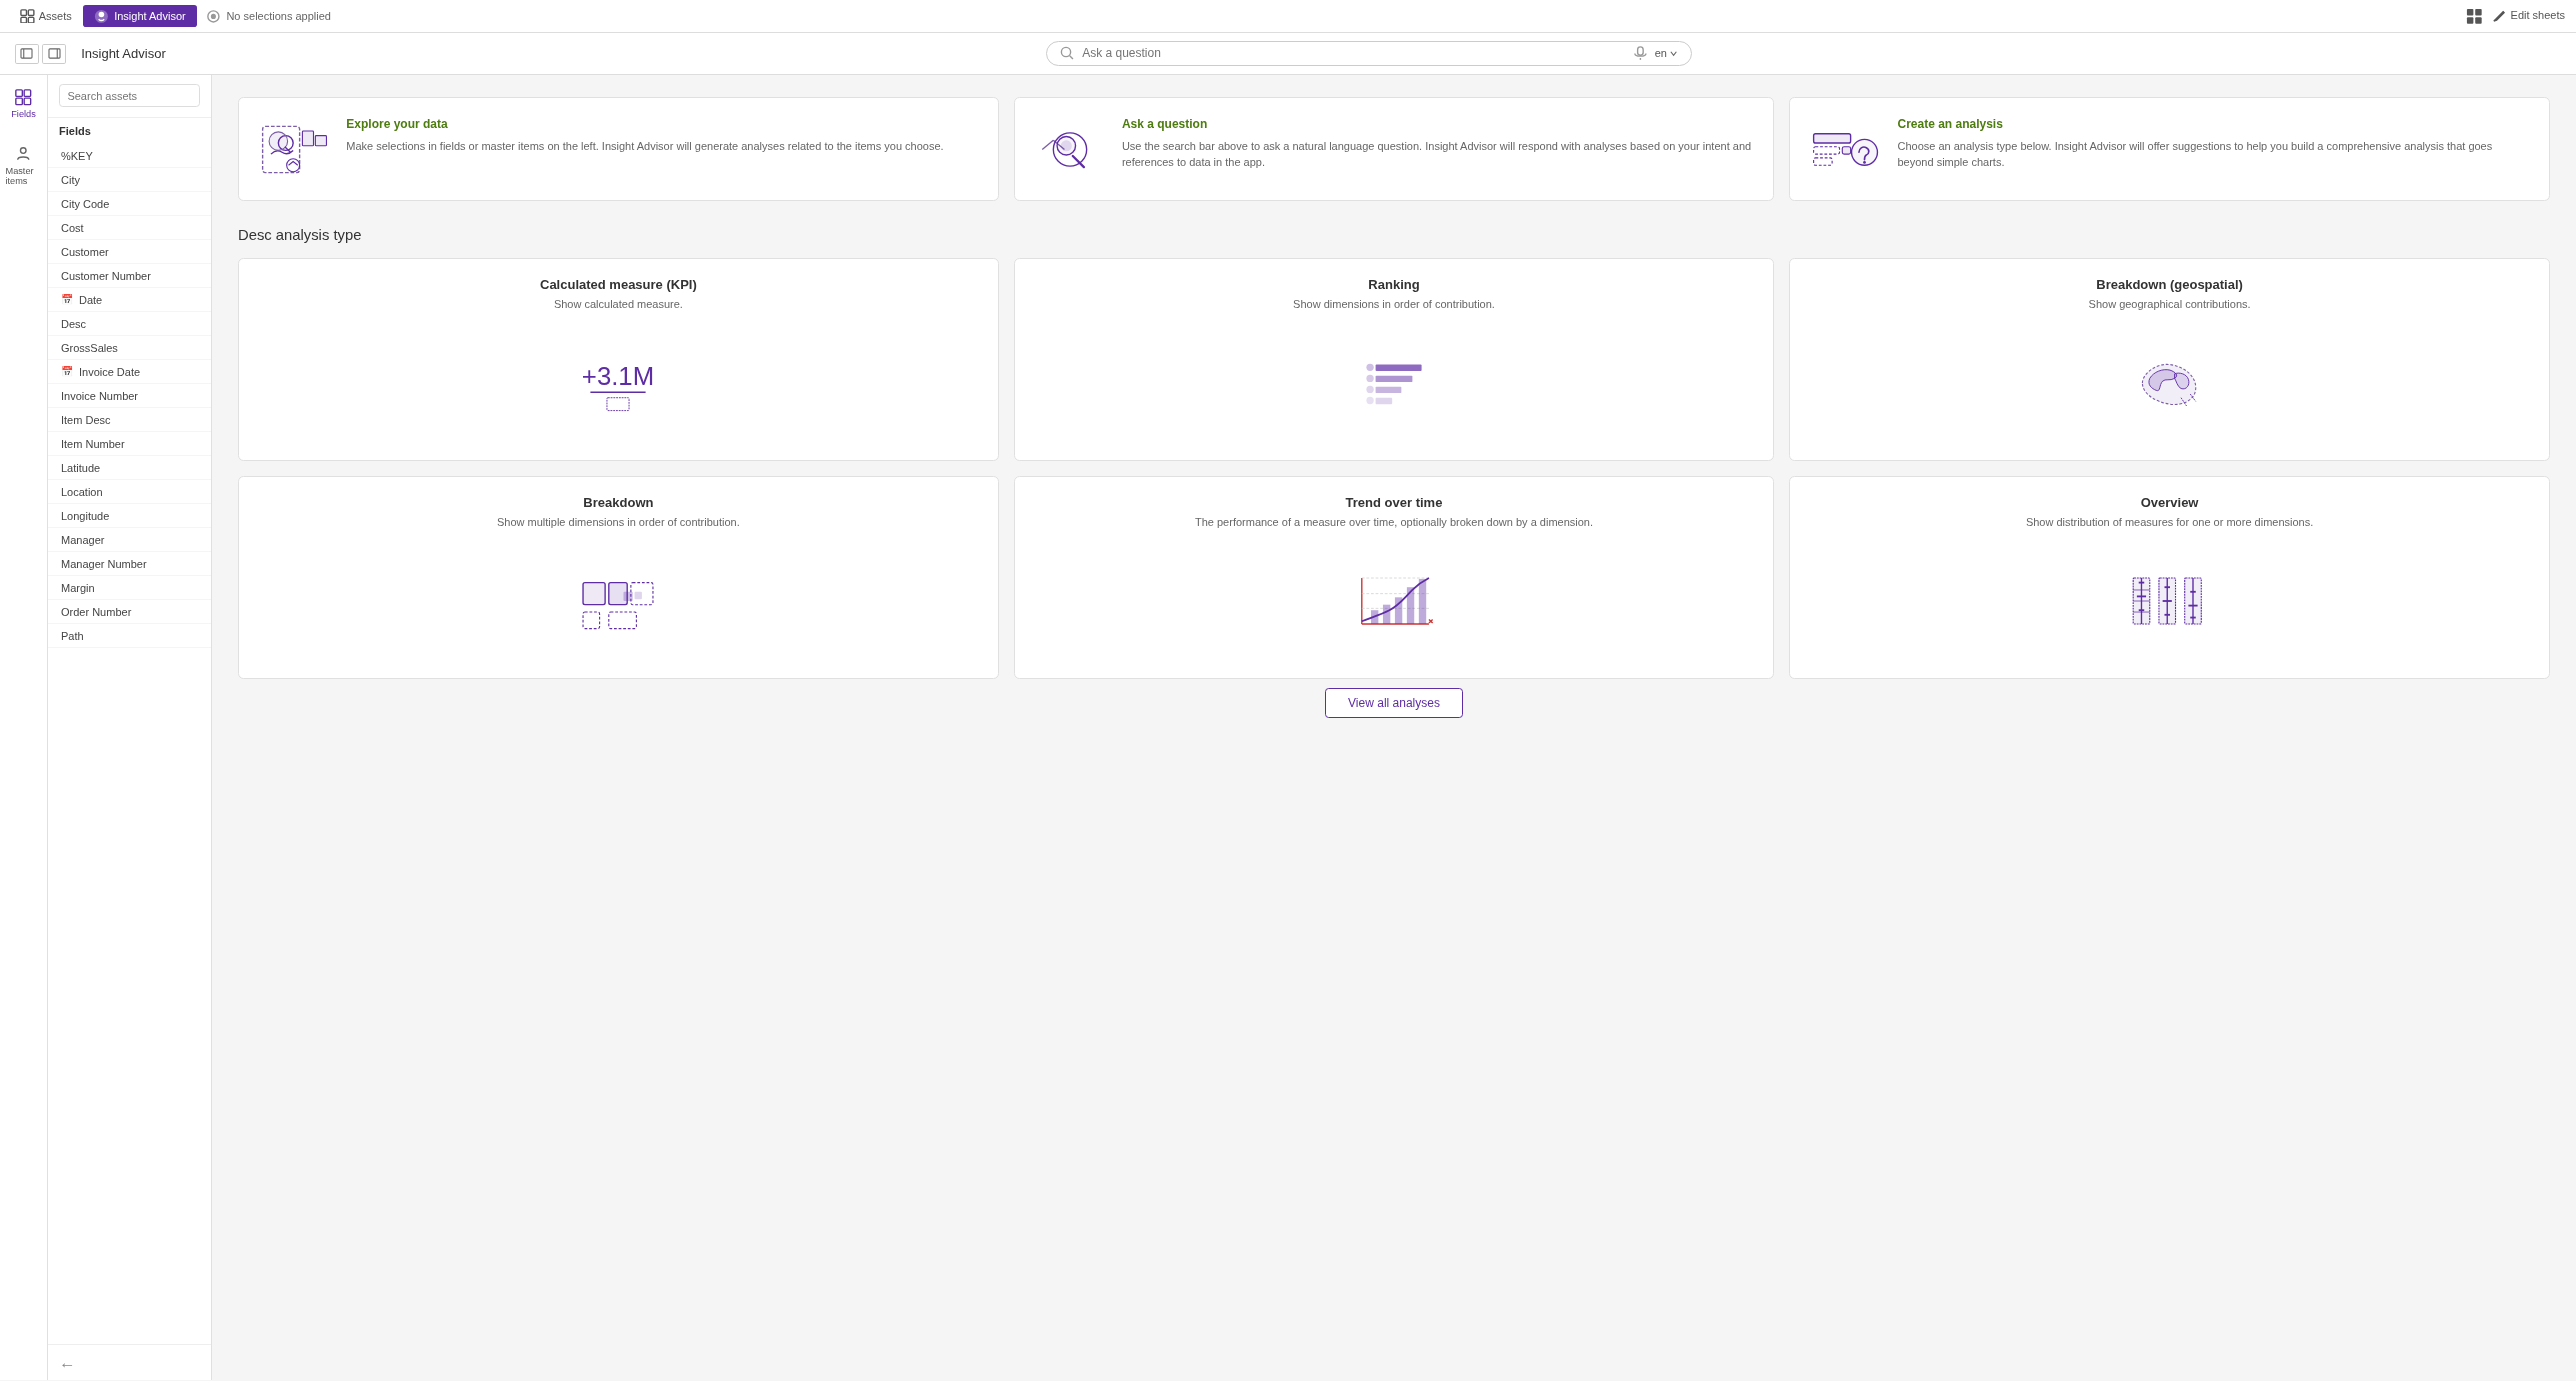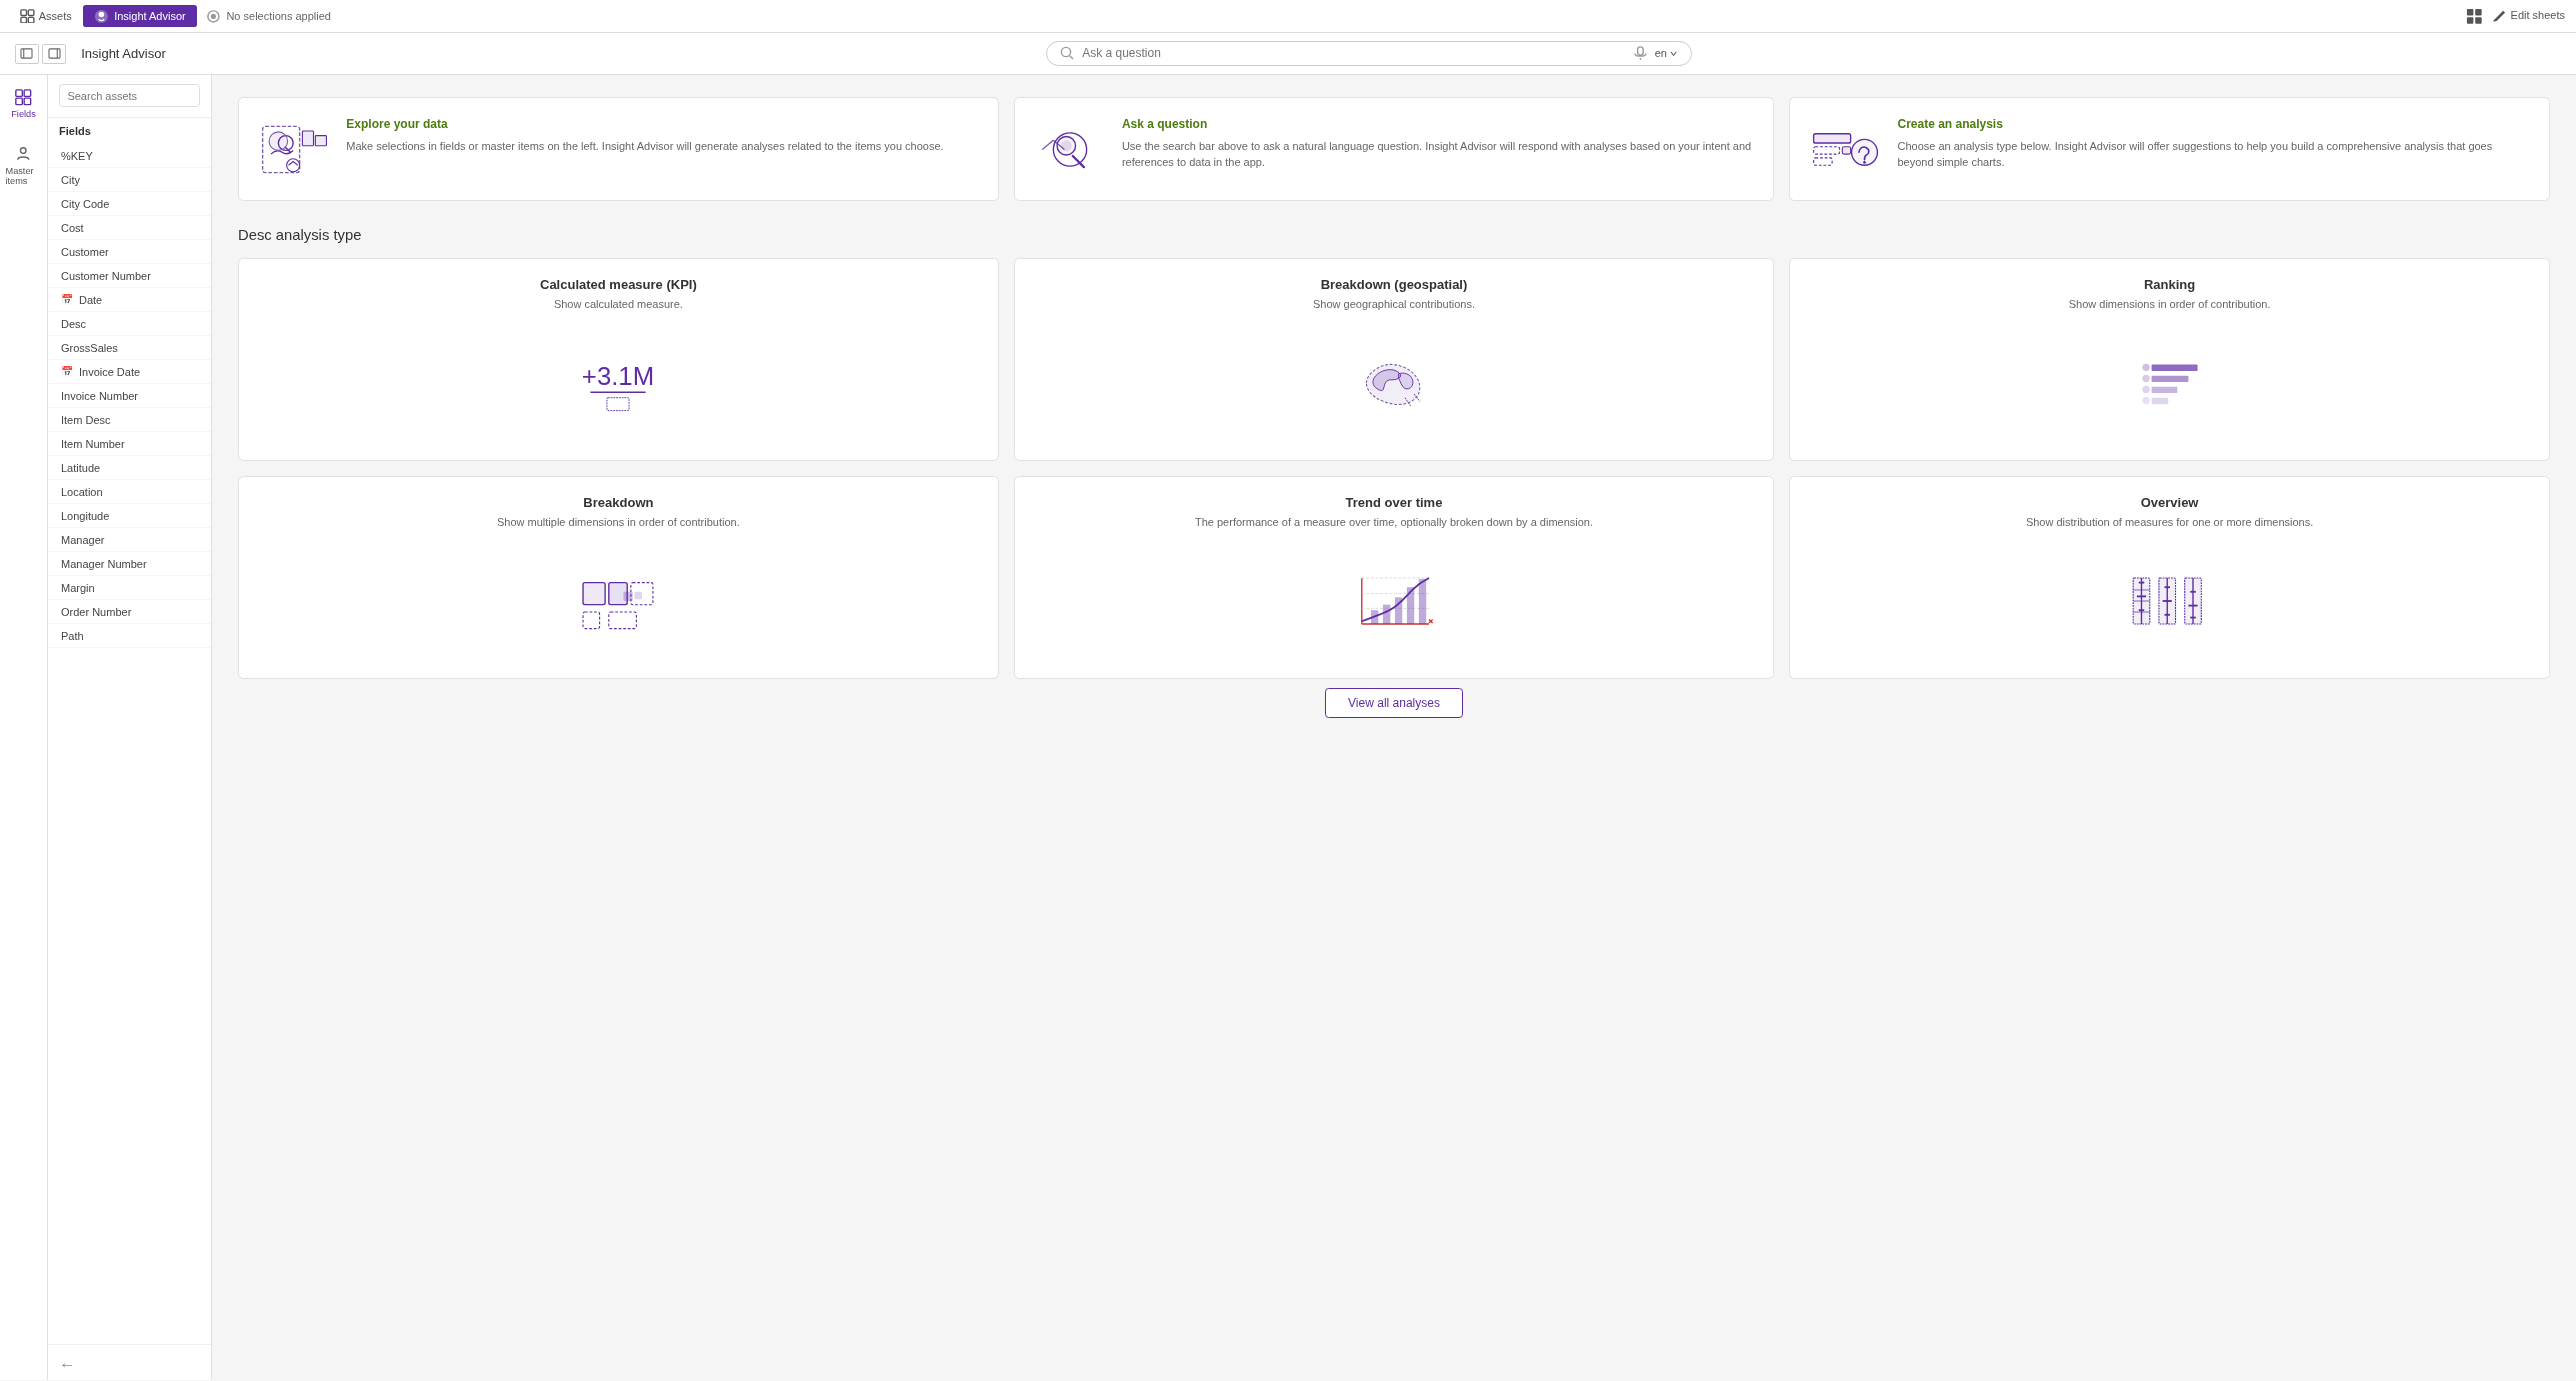--- a/index.html
+++ b/index.html
@@ -366,45 +366,45 @@
     <p>Show calculated measure.</p>
     <div class="analysis-illustration">
       <svg width="92" height="74" viewBox="0 0 100 80" fill="none" style="font-size:13px">
     <text x="50" y="42" text-anchor="middle" font-size="28" font-weight="300" fill="#5e2ca5">+3.1M</text>
     <line x1="20" y1="50" x2="80" y2="50" stroke="#5e2ca5" stroke-width="1.5"></line>
     <rect x="38" y="56" width="24" height="14" rx="1" stroke="#5e2ca5" stroke-width="1" stroke-dasharray="2 1" fill="none"></rect>
   </svg>
     </div>
         </div>
         <div class="analysis-card">
-    <h4>Breakdown (geospatial)</h4>
-    <p>Show geographical contributions.</p>
-    <div class="analysis-illustration">
-      <svg width="92" height="74" viewBox="0 0 100 80" fill="none">
-    <path d="M20 40 C20 30 35 18 50 20 C65 22 78 32 78 45 C78 58 65 65 50 63 C35 61 20 52 20 40Z" stroke="#7b5ea7" stroke-width="1.2" fill="rgba(94,44,165,0.08)" stroke-dasharray="3 2"></path>
-    <path d="M28 35 C32 28 42 24 50 26 C56 28 60 32 55 35 C50 38 45 35 42 38 C38 42 40 50 35 48 C30 46 25 42 28 35Z" fill="rgba(94,44,165,0.2)" stroke="#5e2ca5" stroke-width="1"></path>
-    <path d="M55 30 C60 28 68 30 70 36 C72 42 68 48 62 46 C58 44 57 38 55 35Z" fill="rgba(94,44,165,0.15)" stroke="#5e2ca5" stroke-width="1"></path>
-    <line x1="72" y1="52" x2="78" y2="60" stroke="#5e2ca5" stroke-width="1" stroke-dasharray="2 1"></line>
-    <line x1="62" y1="56" x2="68" y2="65" stroke="#5e2ca5" stroke-width="1" stroke-dasharray="2 1"></line>
-  </svg>
-    </div>
-        </div>
-        <div class="analysis-card">
     <h4>Ranking</h4>
     <p>Show dimensions in order of contribution.</p>
     <div class="analysis-illustration">
       <svg width="92" height="74" viewBox="0 0 100 80" fill="none">
     <rect x="30" y="20" width="50" height="7" rx="1" fill="rgba(94,44,165,0.7)"></rect>
     <rect x="30" y="32" width="40" height="7" rx="1" fill="rgba(94,44,165,0.5)"></rect>
     <rect x="30" y="44" width="28" height="7" rx="1" fill="rgba(94,44,165,0.35)"></rect>
     <rect x="30" y="56" width="18" height="7" rx="1" fill="rgba(94,44,165,0.2)"></rect>
     <circle cx="24" cy="23" r="4" fill="rgba(94,44,165,0.3)"></circle>
     <circle cx="24" cy="35" r="4" fill="rgba(94,44,165,0.25)"></circle>
     <circle cx="24" cy="47" r="4" fill="rgba(94,44,165,0.2)"></circle>
     <circle cx="24" cy="59" r="4" fill="rgba(94,44,165,0.15)"></circle>
+  </svg>
+    </div>
+        </div>
+        <div class="analysis-card">
+    <h4>Breakdown (geospatial)</h4>
+    <p>Show geographical contributions.</p>
+    <div class="analysis-illustration">
+      <svg width="92" height="74" viewBox="0 0 100 80" fill="none">
+    <path d="M20 40 C20 30 35 18 50 20 C65 22 78 32 78 45 C78 58 65 65 50 63 C35 61 20 52 20 40Z" stroke="#7b5ea7" stroke-width="1.2" fill="rgba(94,44,165,0.08)" stroke-dasharray="3 2"></path>
+    <path d="M28 35 C32 28 42 24 50 26 C56 28 60 32 55 35 C50 38 45 35 42 38 C38 42 40 50 35 48 C30 46 25 42 28 35Z" fill="rgba(94,44,165,0.2)" stroke="#5e2ca5" stroke-width="1"></path>
+    <path d="M55 30 C60 28 68 30 70 36 C72 42 68 48 62 46 C58 44 57 38 55 35Z" fill="rgba(94,44,165,0.15)" stroke="#5e2ca5" stroke-width="1"></path>
+    <line x1="72" y1="52" x2="78" y2="60" stroke="#5e2ca5" stroke-width="1" stroke-dasharray="2 1"></line>
+    <line x1="62" y1="56" x2="68" y2="65" stroke="#5e2ca5" stroke-width="1" stroke-dasharray="2 1"></line>
   </svg>
     </div>
         </div>
         <div class="analysis-card">
     <h4>Breakdown</h4>
     <p>Show multiple dimensions in order of contribution.</p>
     <div class="analysis-illustration">
       <svg width="92" height="74" viewBox="0 0 100 80" fill="none">
     <rect x="12" y="20" width="24" height="24" rx="2" stroke="#5e2ca5" stroke-width="1.5" fill="rgba(94,44,165,0.1)"></rect>
     <rect x="40" y="20" width="20" height="24" rx="2" stroke="#5e2ca5" stroke-width="1.5" fill="rgba(94,44,165,0.15)"></rect>

